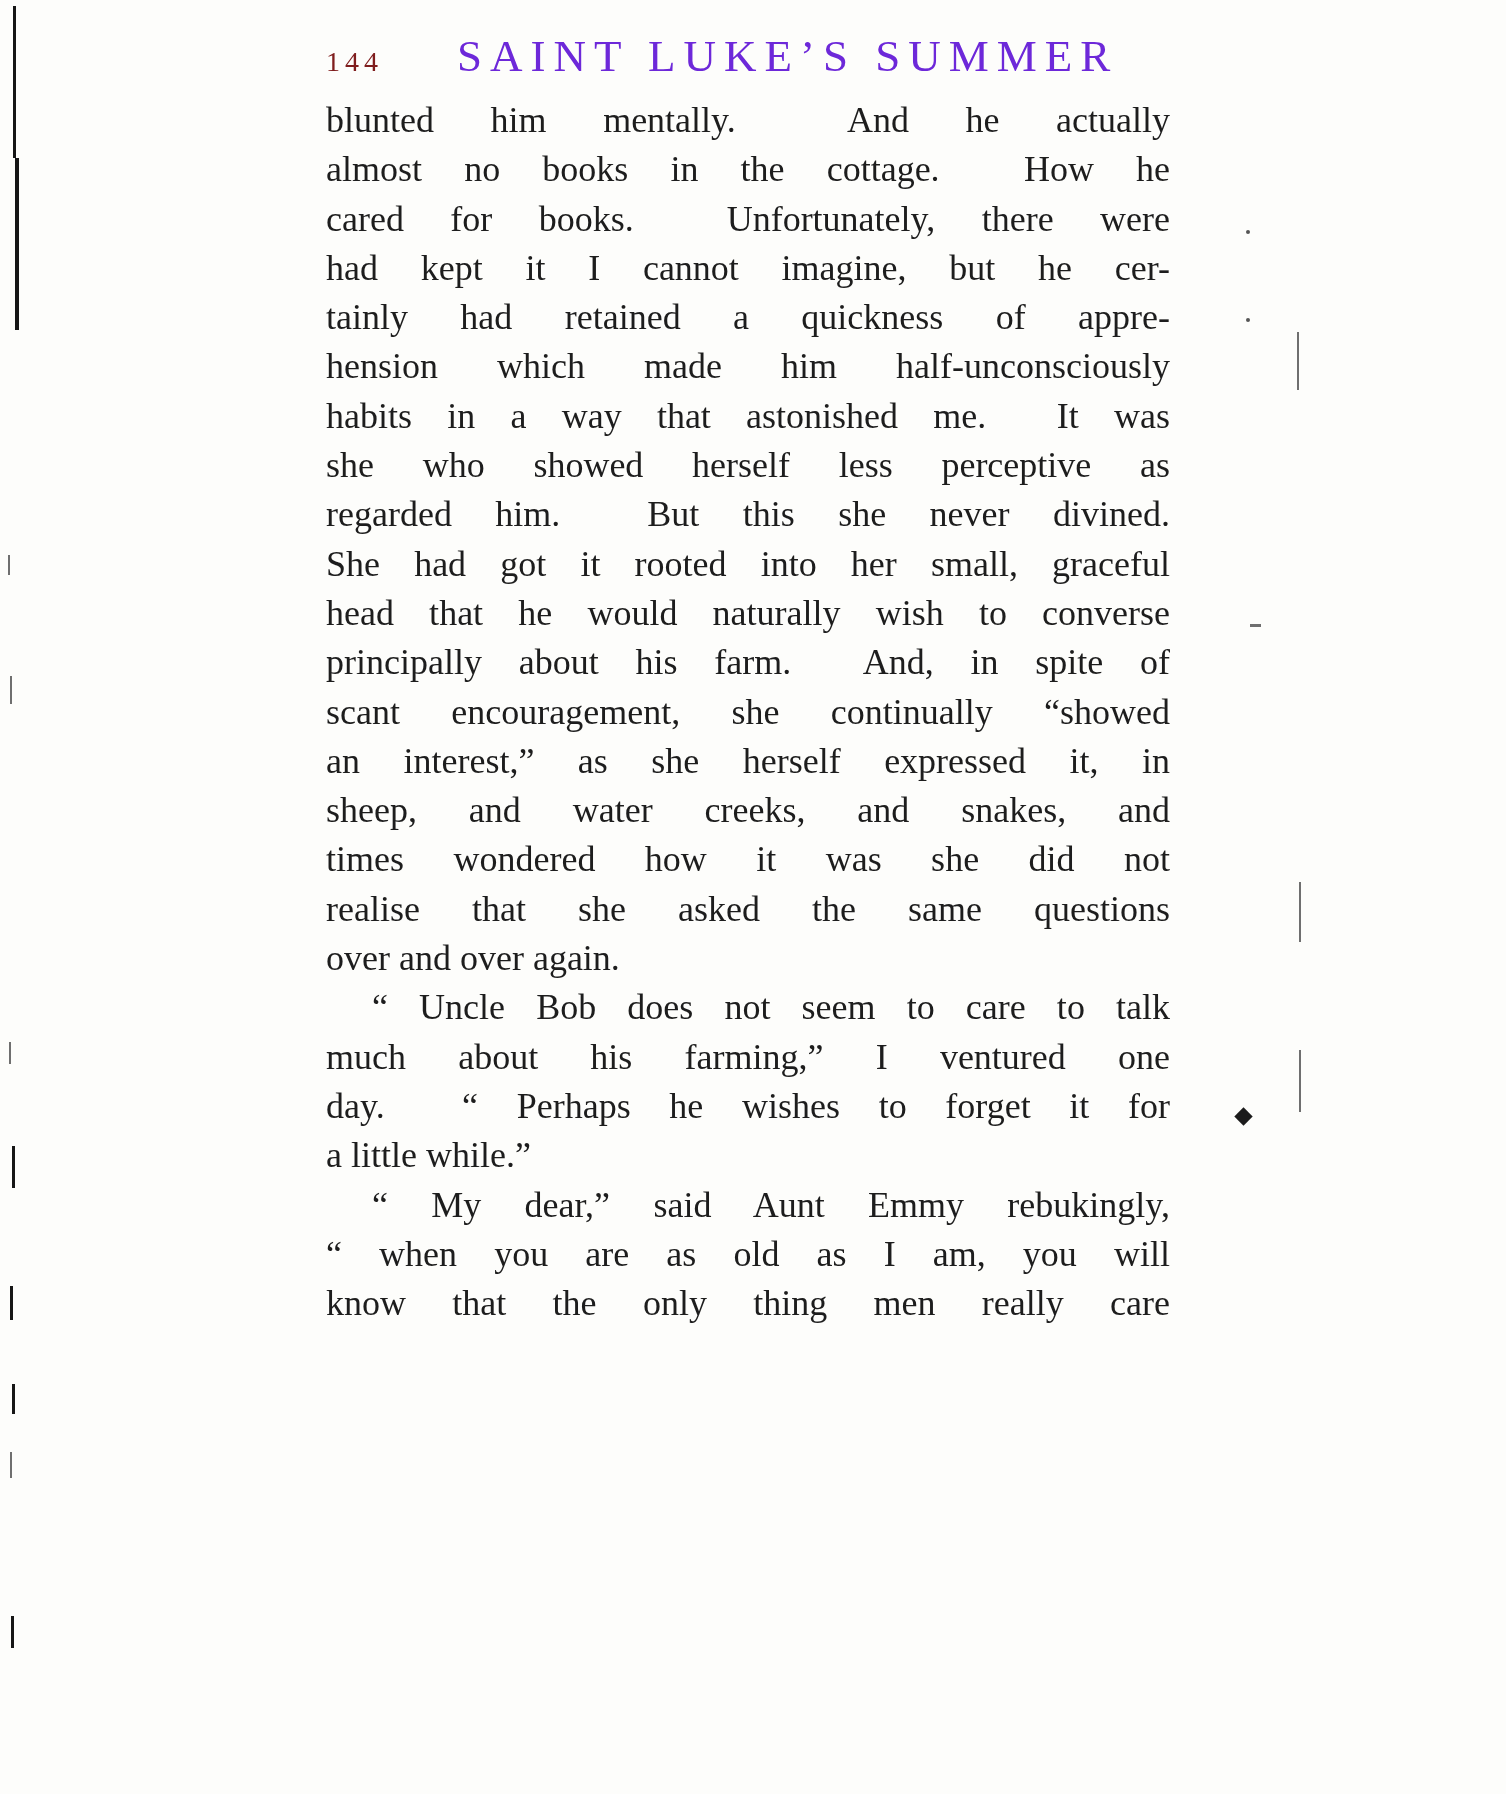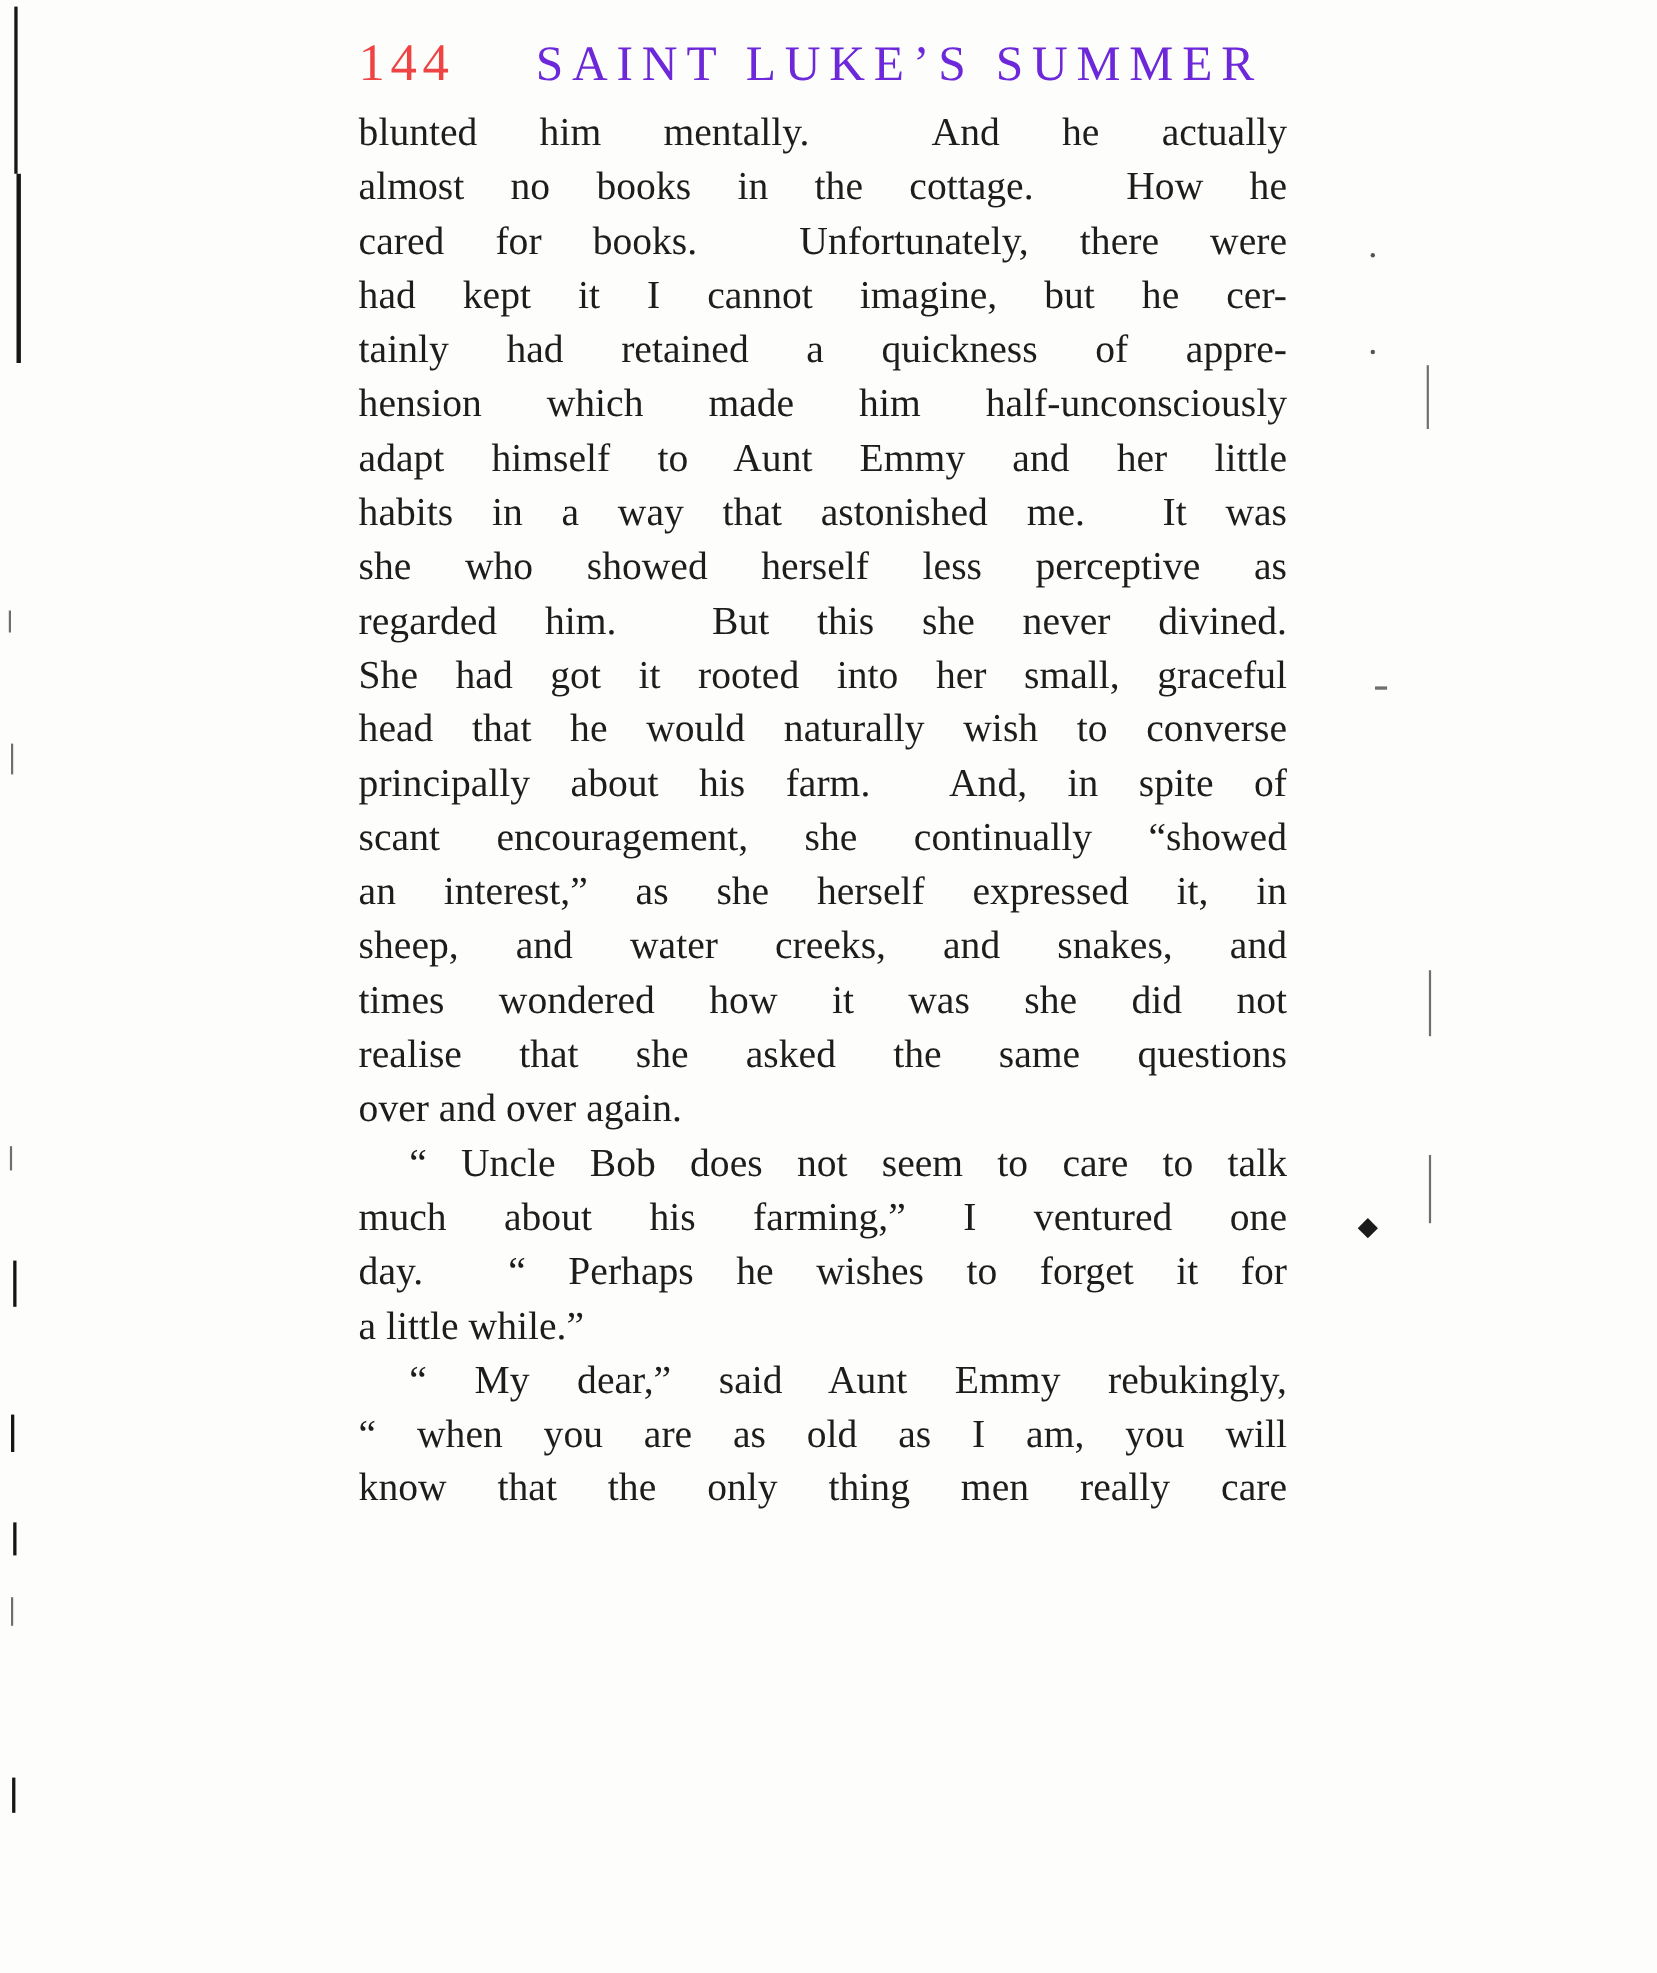--- a/index.html
+++ b/index.html
@@ -17,23 +17,23 @@
   .page-header {
     position: absolute;
     left: 326px;
     top: 30px;
     width: 844px;
     display: flex;
     align-items: baseline;
     white-space: nowrap;
   }
   .page-number {
-    font-size: 48px;
+    font-size: 28px;
     letter-spacing: 5px;
-    color: #ef4444;
+    color: #7f1d1d;
   }
   .page-title {
     font-size: 45px;
     letter-spacing: 8px;
     margin-left: 74px;
     color: #6d28d9;
   }
 
   .text-block {
     position: absolute;
@@ -75,21 +75,20 @@
     <span class="page-title">SAINT LUKE’S SUMMER</span>
   </div>
 
   <div class="text-block">
       <div class="line">blunted him mentally.&nbsp; And he actually</div>
       <div class="line">almost no books in the cottage.&nbsp; How he</div>
       <div class="line">cared for books.&nbsp; Unfortunately, there were</div>
       <div class="line">had kept it I cannot imagine, but he cer-</div>
       <div class="line">tainly had retained a quickness of appre-</div>
       <div class="line">hension which made him half-unconsciously</div>
-      <div class="line">adapt himself to Aunt Emmy and her little</div>
       <div class="line">habits in a way that astonished me.&nbsp; It was</div>
       <div class="line">she who showed herself less perceptive as</div>
       <div class="line">regarded him.&nbsp; But this she never divined.</div>
       <div class="line">She had got it rooted into her small, graceful</div>
       <div class="line">head that he would naturally wish to converse</div>
       <div class="line">principally about his farm.&nbsp; And, in spite of</div>
       <div class="line">scant encouragement, she continually “showed</div>
       <div class="line">an interest,” as she herself expressed it, in</div>
       <div class="line">sheep, and water creeks, and snakes, and</div>
       <div class="line">times wondered how it was she did not</div>

